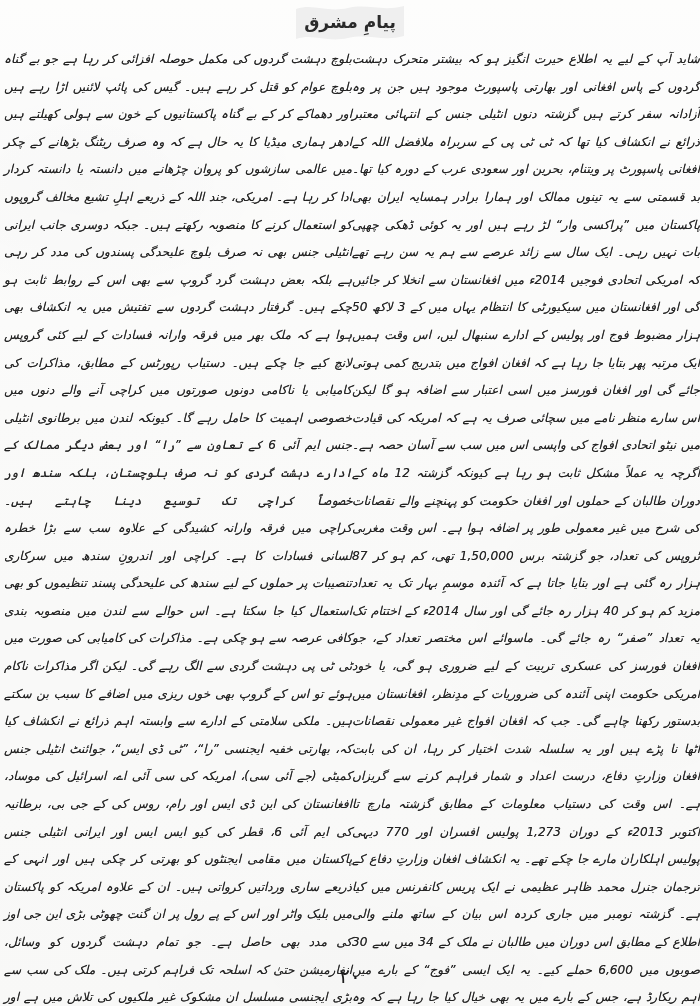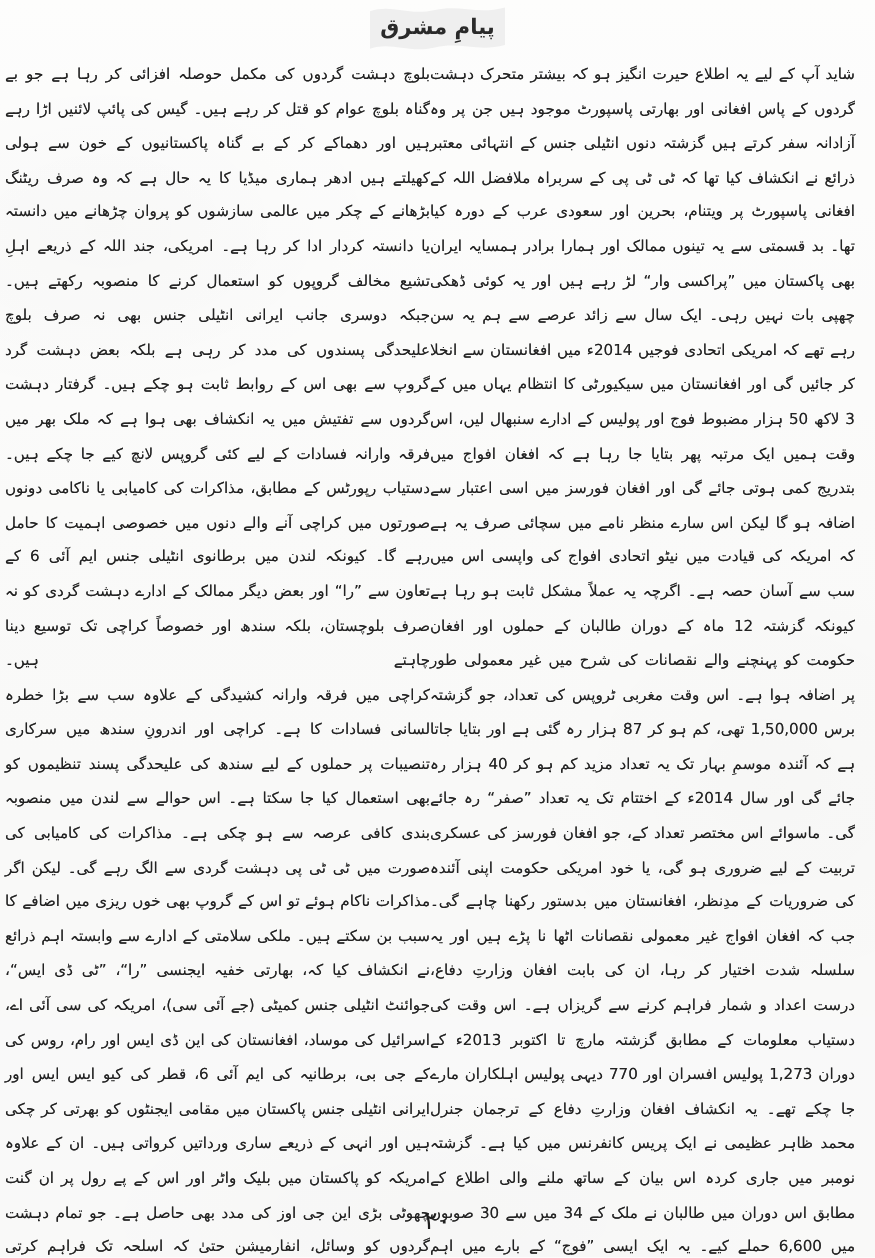--- a/index.html
+++ b/index.html
@@ -68,24 +68,25 @@
     letter-spacing: .5px;
     white-space: nowrap;
     transform: translateY(-1px);
   }
 
   
   .columns {
     position: absolute;
     top: 46px;
     left: 4px;
-    right: 16px;
+    right: 0;
     height: 900px;
     display: flex;
     flex-direction: row-reverse;
+    font-style: italic;
   }
 
   .column {
     flex: 1 1 0;
     position: relative;
   }
 
   .col-body {
     font-family: "DejaVu Sans", sans-serif;
     font-size: 12.1px;

